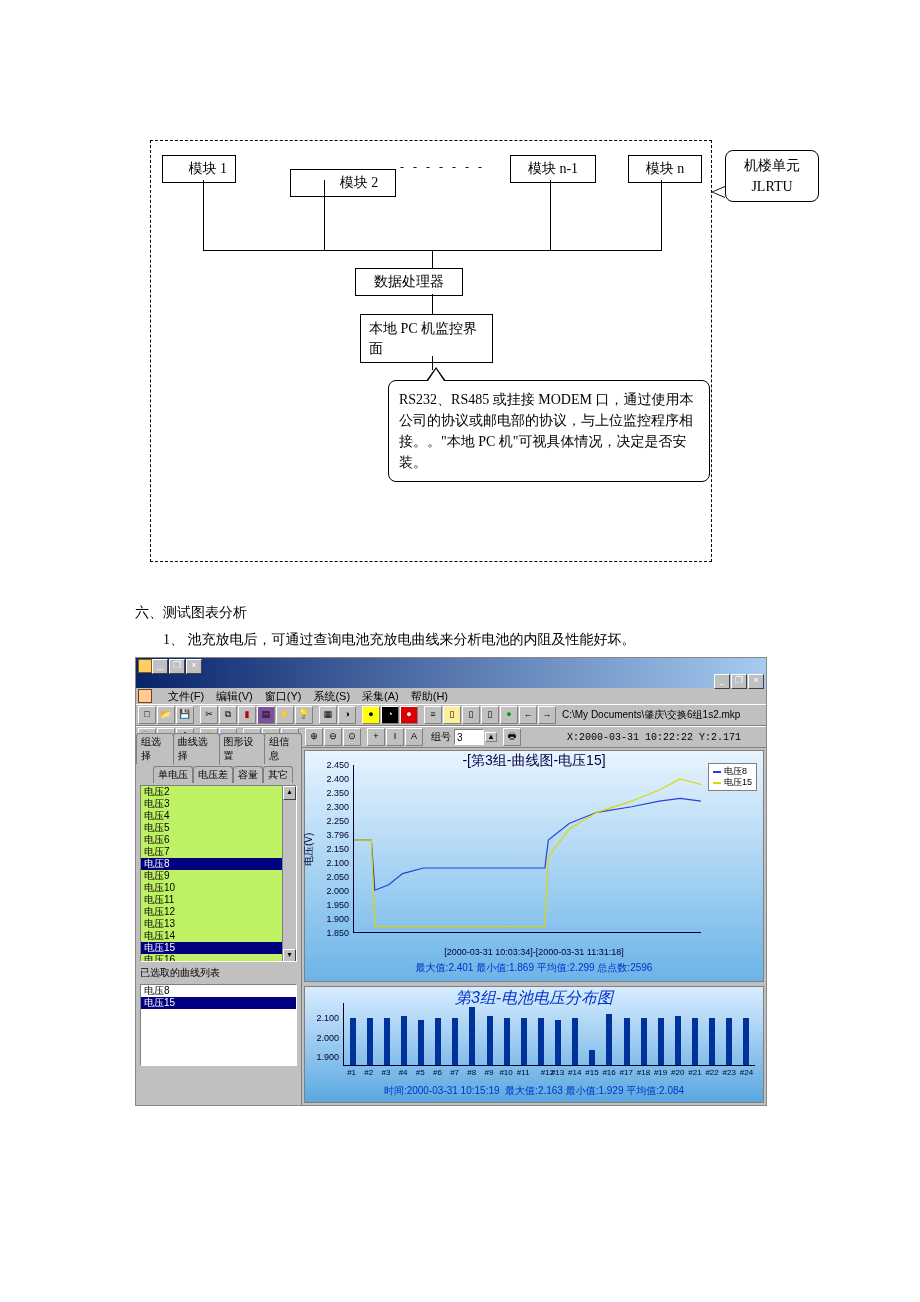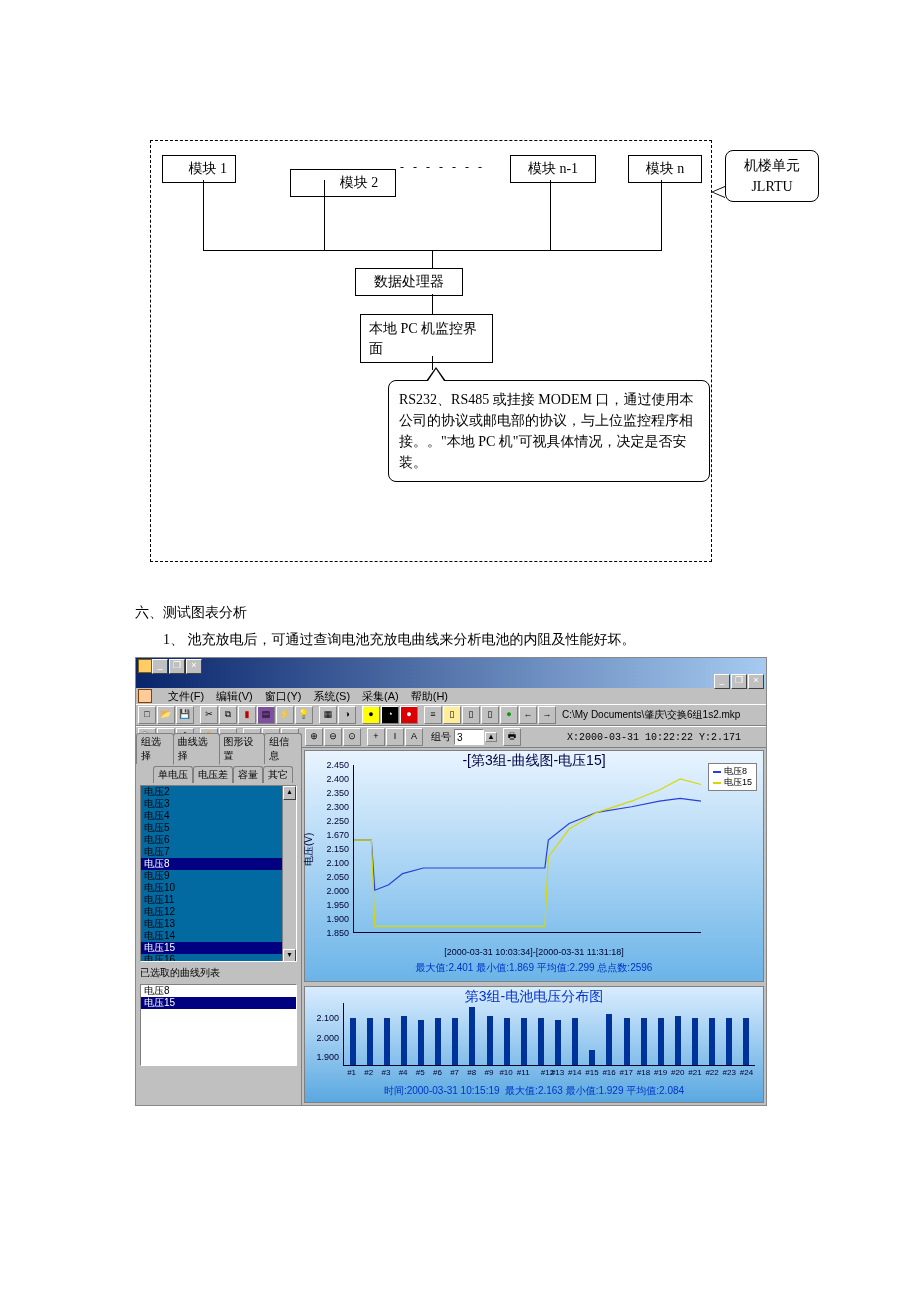--- a/index.html
+++ b/index.html
@@ -142,21 +142,21 @@
   .tab.active { background: #c0c0c0; border-bottom: 1px solid #c0c0c0; position: relative; top: 1px; }
   .subtabs { display: flex; font-size: 10px; padding: 2px 2px 0 17px; gap: 0; }
   .subtab {
     border: 1px solid #808080; border-bottom: none;
     padding: 1px 4px; background: #c0c0c0;
     border-top-left-radius: 3px; border-top-right-radius: 3px;
   }
   .subtab.active { background: #c0c0c0; }
   .listbox {
     margin: 2px 4px; height: 175px;
-    background: #0369a1; border: 1px solid #808080;
+    background: #bef264; border: 1px solid #808080;
     border-right-color: #fff; border-bottom-color: #fff;
     overflow: hidden; position: relative;
     font-size: 10px;
   }
   .listbox .scrollbar {
     position: absolute; right: 0; top: 0; bottom: 0; width: 13px;
     background: #c0c0c0; border-left: 1px solid #808080;
   }
   .scrollbar .sbbtn {
     height: 12px; background: #c0c0c0;
@@ -216,21 +216,21 @@
   }
   .chart-bot {
     position: relative;
     height: 115px;
     margin: 2px;
     border: 1px solid #808080;
     background: linear-gradient(to bottom, #d8ecff 0%, #5aa8e0 100%);
   }
   .chart-bot .ct {
     position: absolute; top: 1px; left: 50%; transform: translateX(-50%);
-    font-size: 14px; color: #0033cc;
+    font-size: 16px; color: #0033cc; font-style: italic;
   }
   .barplot {
     position: absolute; left: 38px; top: 16px; right: 8px; bottom: 36px;
     border-left: 1px solid #003; border-bottom: 1px solid #003;
   }
   .bar { position: absolute; bottom: 0; width: 6px; background: #003399; }
   .bytick { position: absolute; left: 4px; width: 30px; text-align: right; font-size: 9px; color: #003; transform: translateY(-50%); }
   .xlab-row { position: absolute; left: 38px; right: 8px; bottom: 22px; height: 12px; font-size: 8px; color: #003; }
   .xlab { position: absolute; transform: translateX(-50%); }
   .bstats { position: absolute; left: 0; right: 0; bottom: 4px; text-align: center; font-size: 10px; color: #0033cc; }
@@ -432,21 +432,21 @@
               </svg>
           </div>
           <div id="yticks">
               <div class="ytick" style="top: 182px;">1.850</div>
               <div class="ytick" style="top: 168px;">1.900</div>
               <div class="ytick" style="top: 154px;">1.950</div>
               <div class="ytick" style="top: 140px;">2.000</div>
               <div class="ytick" style="top: 126px;">2.050</div>
               <div class="ytick" style="top: 112px;">2.100</div>
               <div class="ytick" style="top: 98px;">2.150</div>
-              <div class="ytick" style="top: 84px;">1.670</div>
+              <div class="ytick" style="top: 84px;">3.796</div>
               <div class="ytick" style="top: 70px;">2.250</div>
               <div class="ytick" style="top: 56px;">2.300</div>
               <div class="ytick" style="top: 42px;">2.350</div>
               <div class="ytick" style="top: 28px;">2.400</div>
               <div class="ytick" style="top: 14px;">2.450</div>
             </div>
           <div class="chart-sub">[2000-03-31 10:03:34]-[2000-03-31 11:31:18]</div>
           <div class="chart-stats">最大值:2.401 最小值:1.869 平均值:2.299 总点数:2596</div>
         </div>
         <div class="chart-bot">

